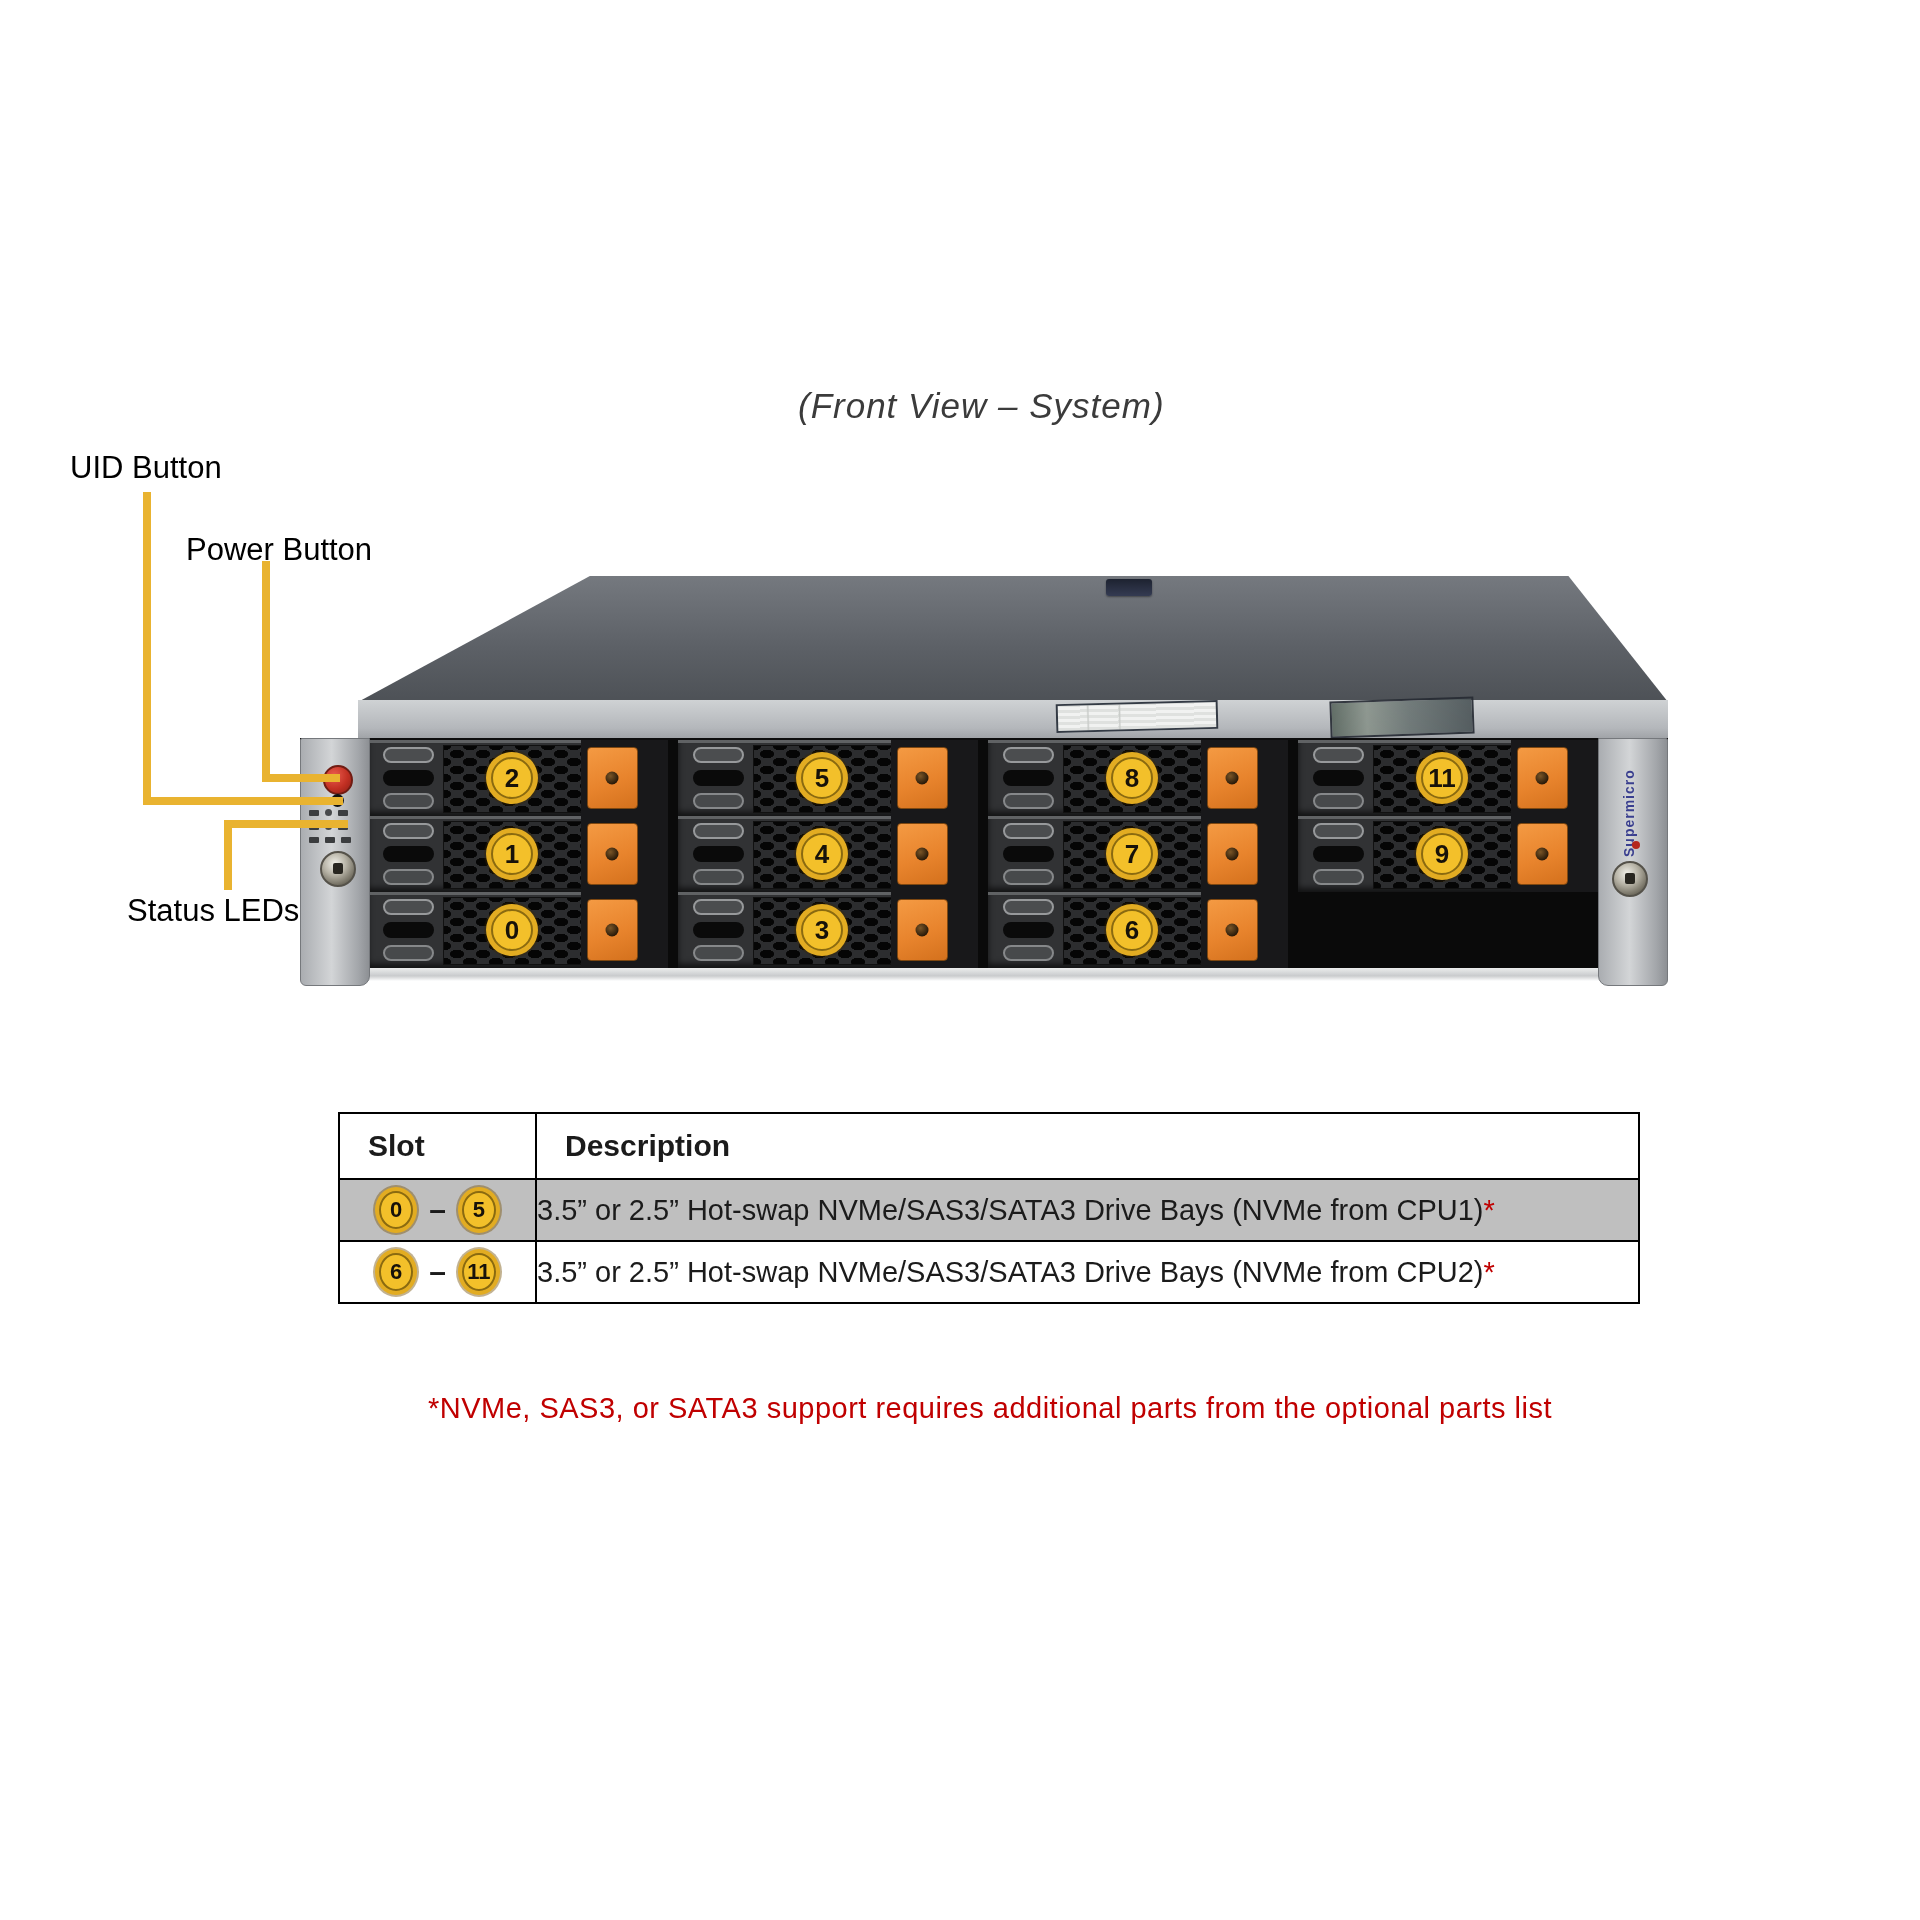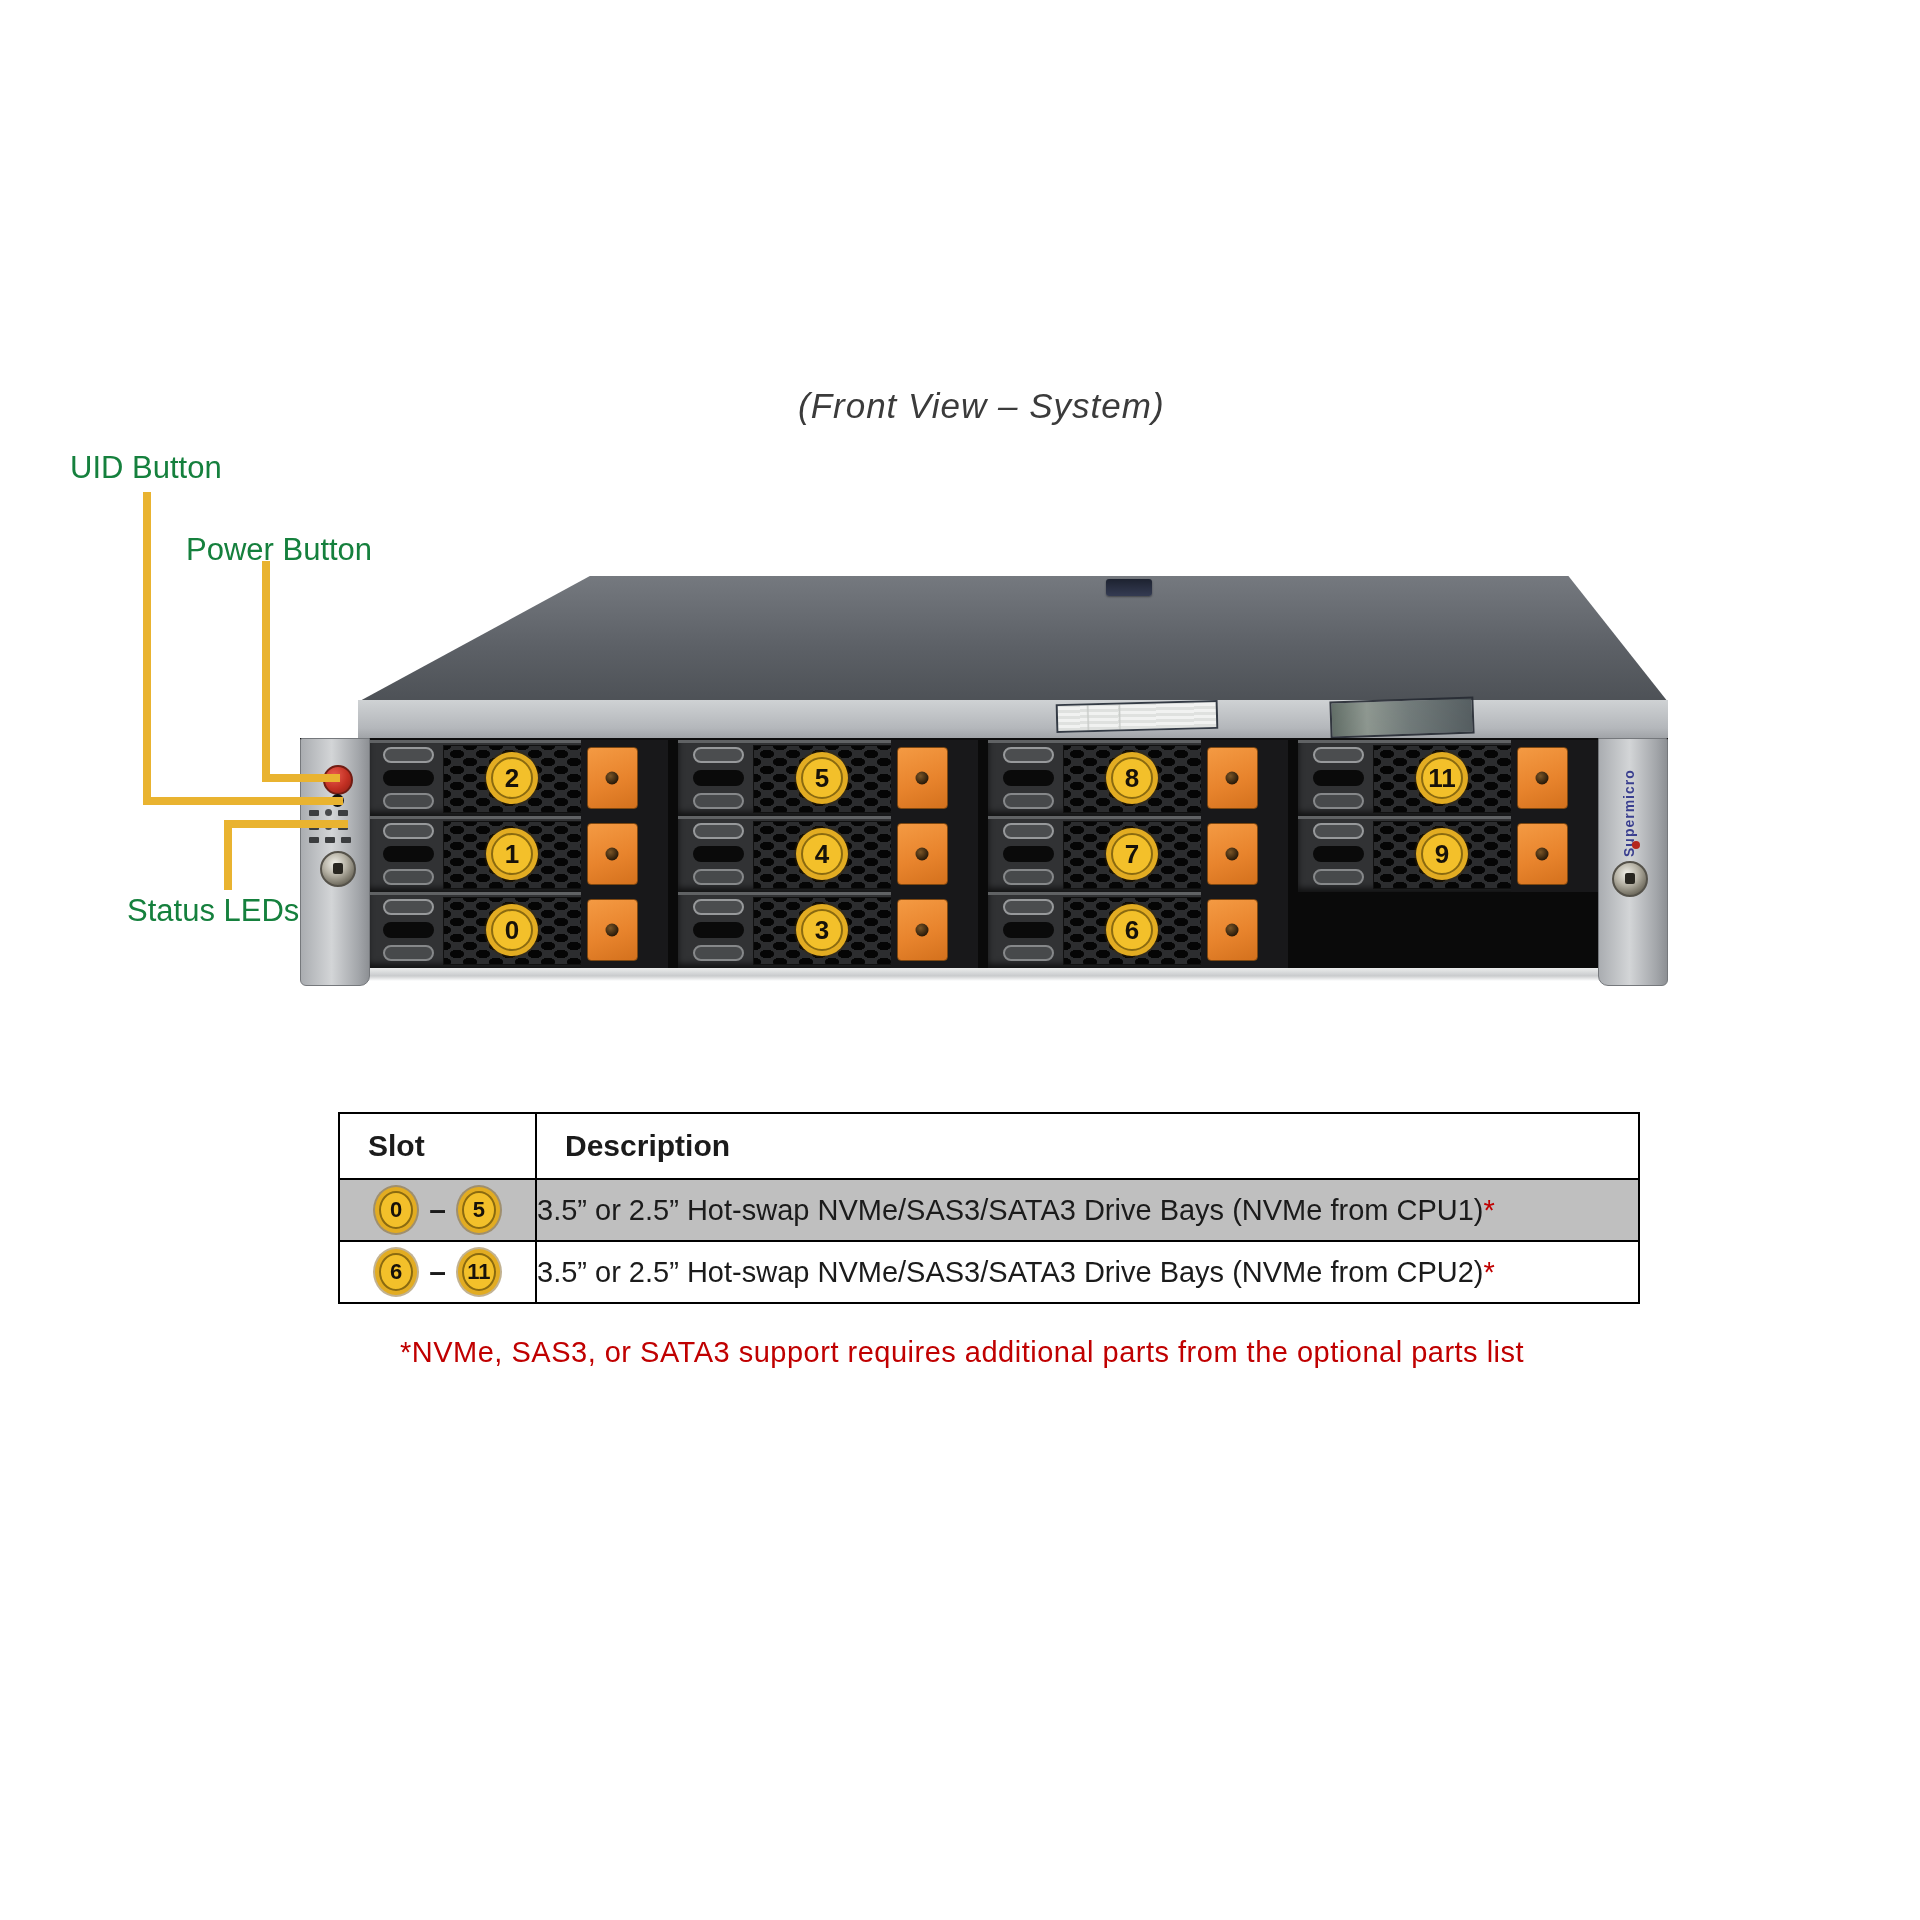--- a/index.html
+++ b/index.html
@@ -2,21 +2,21 @@
 <html><head>
 <meta charset="utf-8">
 <style>
   html,body{margin:0;padding:0;background:#ffffff;}
   .page{position:relative;width:1920px;height:1644px;background:#ffffff;
         font-family:"Liberation Sans", sans-serif;overflow:hidden;}
 
   
   .fig-title{position:absolute;left:798px;top:386px;font-size:35px;font-style:italic;
              color:#3b3b3b;letter-spacing:1px;white-space:nowrap;}
-  .callout-label{position:absolute;font-size:31px;color:#15803d;white-space:nowrap;}
+  .callout-label{position:absolute;font-size:31px;color:#000000;white-space:nowrap;}
   .lbl-uid{left:70px;top:450px;}
   .lbl-power{left:186px;top:532px;}
   .lbl-status{left:127px;top:893px;}
 
   
   .cline{position:absolute;background:#E9B330;z-index:30;}
   .uid-v{left:143px;top:492px;width:8px;height:313px;}
   .uid-h{left:143px;top:797px;width:200px;height:8px;}
   .pwr-v{left:262px;top:561px;width:8px;height:221px;}
   .pwr-h{left:262px;top:774px;width:78px;height:8px;}
@@ -113,21 +113,21 @@
   .td-desc{padding-left:0;}
   .slot-badge{display:inline-flex;align-items:center;justify-content:center;
               width:34px;height:38px;border-radius:50%;background:#f3c02a;
               border:2px solid #8a6a10;box-sizing:border-box;
               box-shadow:0 0 0 4px #e2ac22, 0 0 0 6px rgba(120,85,10,.45);
               font-size:22px;font-weight:bold;color:#17120a;vertical-align:middle;}
   .slot-dash{display:inline-block;margin:0 16px;font-weight:bold;font-size:30px;vertical-align:middle;}
   .red-star{color:#C00000;}
 
   
-  .footnote{position:absolute;left:400px;top:1336px;width:1180px;
+  .footnote{position:absolute;left:400px;top:1392px;width:1180px;text-align:center;
             font-size:29px;color:#C00000;letter-spacing:.5px;white-space:nowrap;}
 </style>
 </head>
 <body>
 
 <div class="page">
 
   <div class="fig-title">(Front View – System)</div>
 
   <div class="callout-label lbl-uid">UID Button</div>

